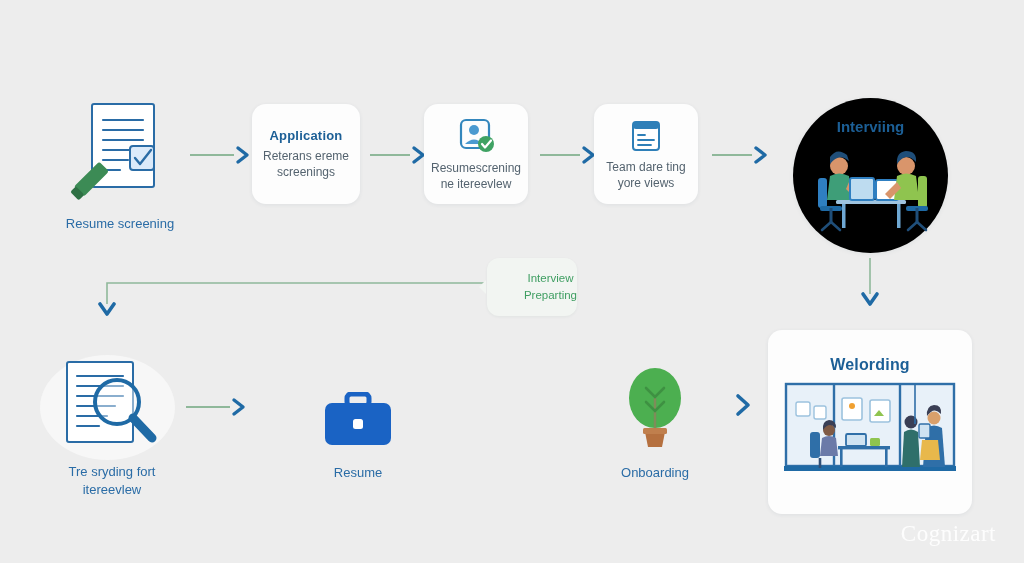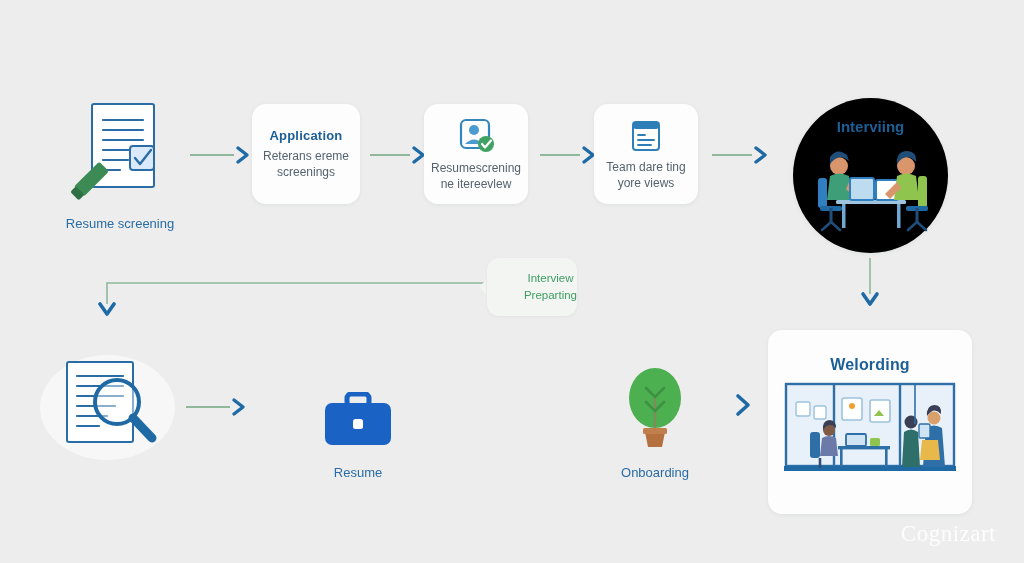--- a/index.html
+++ b/index.html
@@ -213,20 +213,22 @@
         <line x1="22" y1="28" x2="68" y2="28"></line>
         <line x1="22" y1="38" x2="68" y2="38"></line>
         <line x1="22" y1="48" x2="60" y2="48"></line>
         <line x1="22" y1="58" x2="52" y2="58"></line>
         <line x1="22" y1="68" x2="44" y2="68"></line>
       </g>
       <circle cx="62" cy="44" r="22" fill="rgba(255,255,255,.45)" stroke="#1f6aa5" stroke-width="4"></circle>
       <line x1="78" y1="60" x2="97" y2="80" stroke="#1f6aa5" stroke-width="9" stroke-linecap="round"></line>
     </svg>
   </div>
+  <div class="caption" style="left:32px;top:463px;width:160px;white-space:pre-line;">Tre sryding fort
+itereevlew</div>
 
   <div class="arrow-h" style="left:186px;top:397px;width:62px;height:20px;">
     <span class="line"></span>
     <svg class="chev" width="18" height="20" viewBox="0 0 18 20">
       <path d="M4 3 L13 10 L4 17" fill="none" stroke="#1f6aa5" stroke-width="3.4" stroke-linecap="round" stroke-linejoin="round"></path>
     </svg>
   </div>
 
   <div class="abs" style="left:322px;top:392px;width:72px;height:56px;">
     <svg width="72" height="56" viewBox="0 0 72 56">

